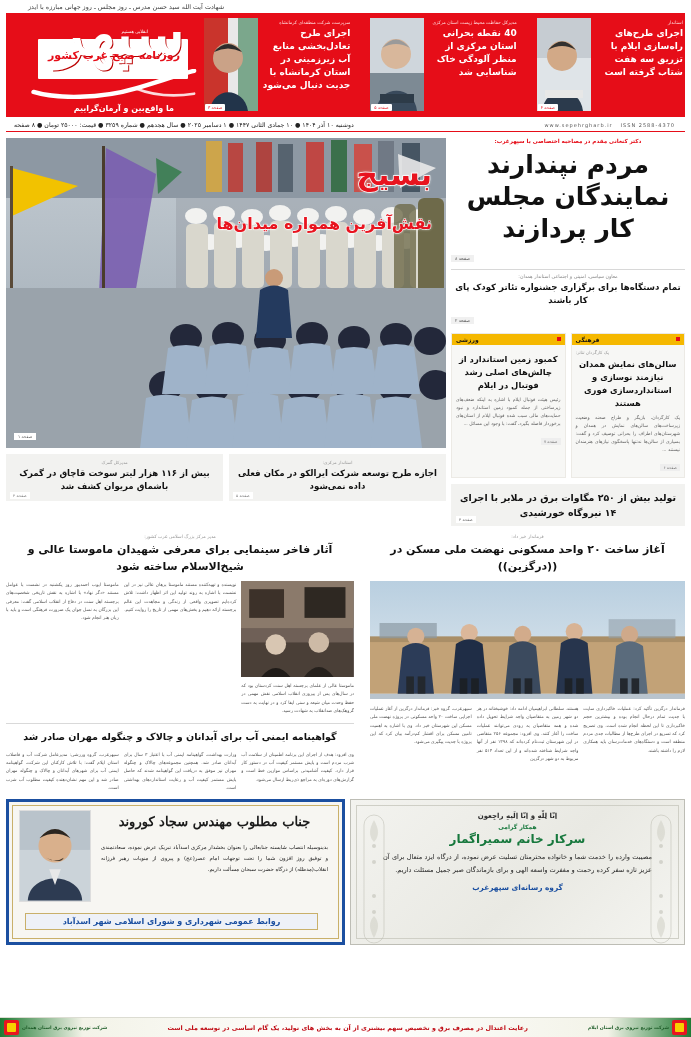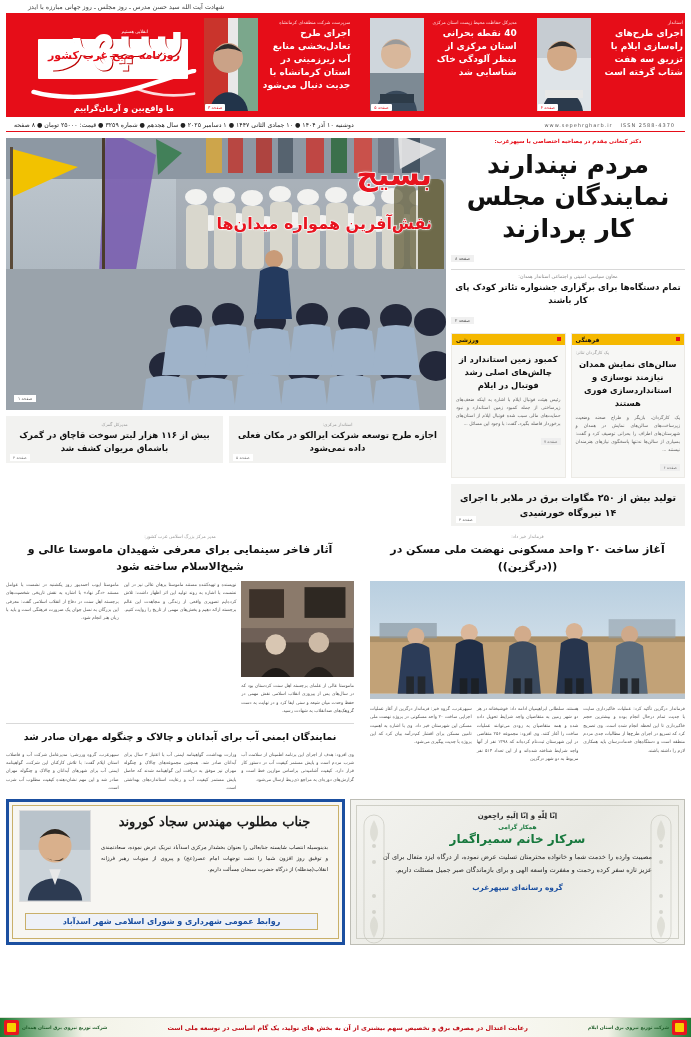--- a/index.html
+++ b/index.html
@@ -102,21 +102,21 @@
   .sec-kicker { font-size:4.4px; color:#999; text-align:left; margin-bottom:3px; }
   .sec-head { font-size:8.4px; font-weight:700; line-height:1.55; text-align:center; color:#111; }
   .sec-text { font-size:4.6px; line-height:1.75; color:#5e5e5e; text-align:justify; margin-top:4px; }
   .sec-page { display:inline-block; background:#eee; color:#777; font-size:4px; padding:1px 3px; margin-top:3px;}
 
   .wide-box { margin-top:6px; background:#f2f2f0; padding:7px 6px 6px; position:relative; }
   .wide-head { font-size:9.4px; font-weight:700; line-height:1.55; text-align:center; color:#111; }
   .wide-page { position:absolute; left:5px; bottom:3px; background:#fff; color:#666; font-size:4px; padding:1px 3px; }
 
   
-  .hero { position:relative; width:100%; height:272px; overflow:hidden; background:#8fa0ae; }
+  .hero { position:relative; width:100%; height:310px; overflow:hidden; background:#8fa0ae; }
   .hero-overlay { position:absolute; right:14px; top:22px; text-align:right; z-index:5; }
   .hero-t1 {
     font-size:30px; font-weight:900; color:#e8141f; line-height:1;
     -webkit-text-stroke:1.4px #ffffff; paint-order:stroke fill;
     text-shadow:0 0 3px rgba(255,255,255,.9);
   }
   .hero-t2 {
     font-size:16px; font-weight:800; color:#e8141f; margin-top:24px;
     -webkit-text-stroke:1.1px #ffffff; paint-order:stroke fill;
     text-shadow:0 0 3px rgba(255,255,255,.9);
@@ -471,21 +471,21 @@
               <path d="M18 96 q16 -22 32 0 z" fill="#1f1b18"></path>
               <path d="M60 96 q16 -24 32 0 z" fill="#26211d"></path>
             </svg>
           </div>
           <span>ماموستا عالی از علمای برجسته اهل سنت کردستان بود که در سال‌های پس از پیروزی انقلاب اسلامی نقش مهمی در حفظ وحدت میان شیعه و سنی ایفا کرد و در نهایت به دست گروهک‌های ضدانقلاب به شهادت رسید.</span>
         </div>
       </div>
 
       <hr class="sep-line">
 
-      <div class="art-head-sm">نمایندگان ایمنی آب برای آبدانان و چالاک و چنگوله مهران صادر شد</div>
+      <div class="art-head-sm">گواهینامه ایمنی آب برای آبدانان و چالاک و چنگوله مهران صادر شد</div>
       <div class="art-cols">
         <div class="art-col">سپهرغرب، گروه ورزشی: مدیرعامل شرکت آب و فاضلاب استان ایلام گفت: با تلاش کارکنان این شرکت، گواهینامه ایمنی آب برای شهرهای آبدانان و چالاک و چنگوله مهران صادر شد و این مهم نشان‌دهنده کیفیت مطلوب آب شرب است.</div>
         <div class="art-col">وزارت بهداشت، گواهینامه ایمنی آب با اعتبار ۳ سال برای آبدانان صادر شد. همچنین مجموعه‌های چالاک و چنگوله مهران نیز موفق به دریافت این گواهینامه شدند که حاصل پایش مستمر کیفیت آب و رعایت استانداردهای بهداشتی است.</div>
         <div class="art-col">وی افزود: هدف از اجرای این برنامه اطمینان از سلامت آب شرب مردم است و پایش مستمر کیفیت آب در دستور کار قرار دارد. کیفیت آشامیدنی براساس موازین خط است و گزارش‌های دوره‌ای به مراجع ذی‌ربط ارسال می‌شود.</div>
       </div>
     </div>
 
     <div class="mid-left">
       <div class="art-kicker">فرماندار خبر داد:</div>
       <div class="art-head">آغاز ساخت ۲۰ واحد مسکونی نهضت ملی مسکن در ((درگزین))</div>

